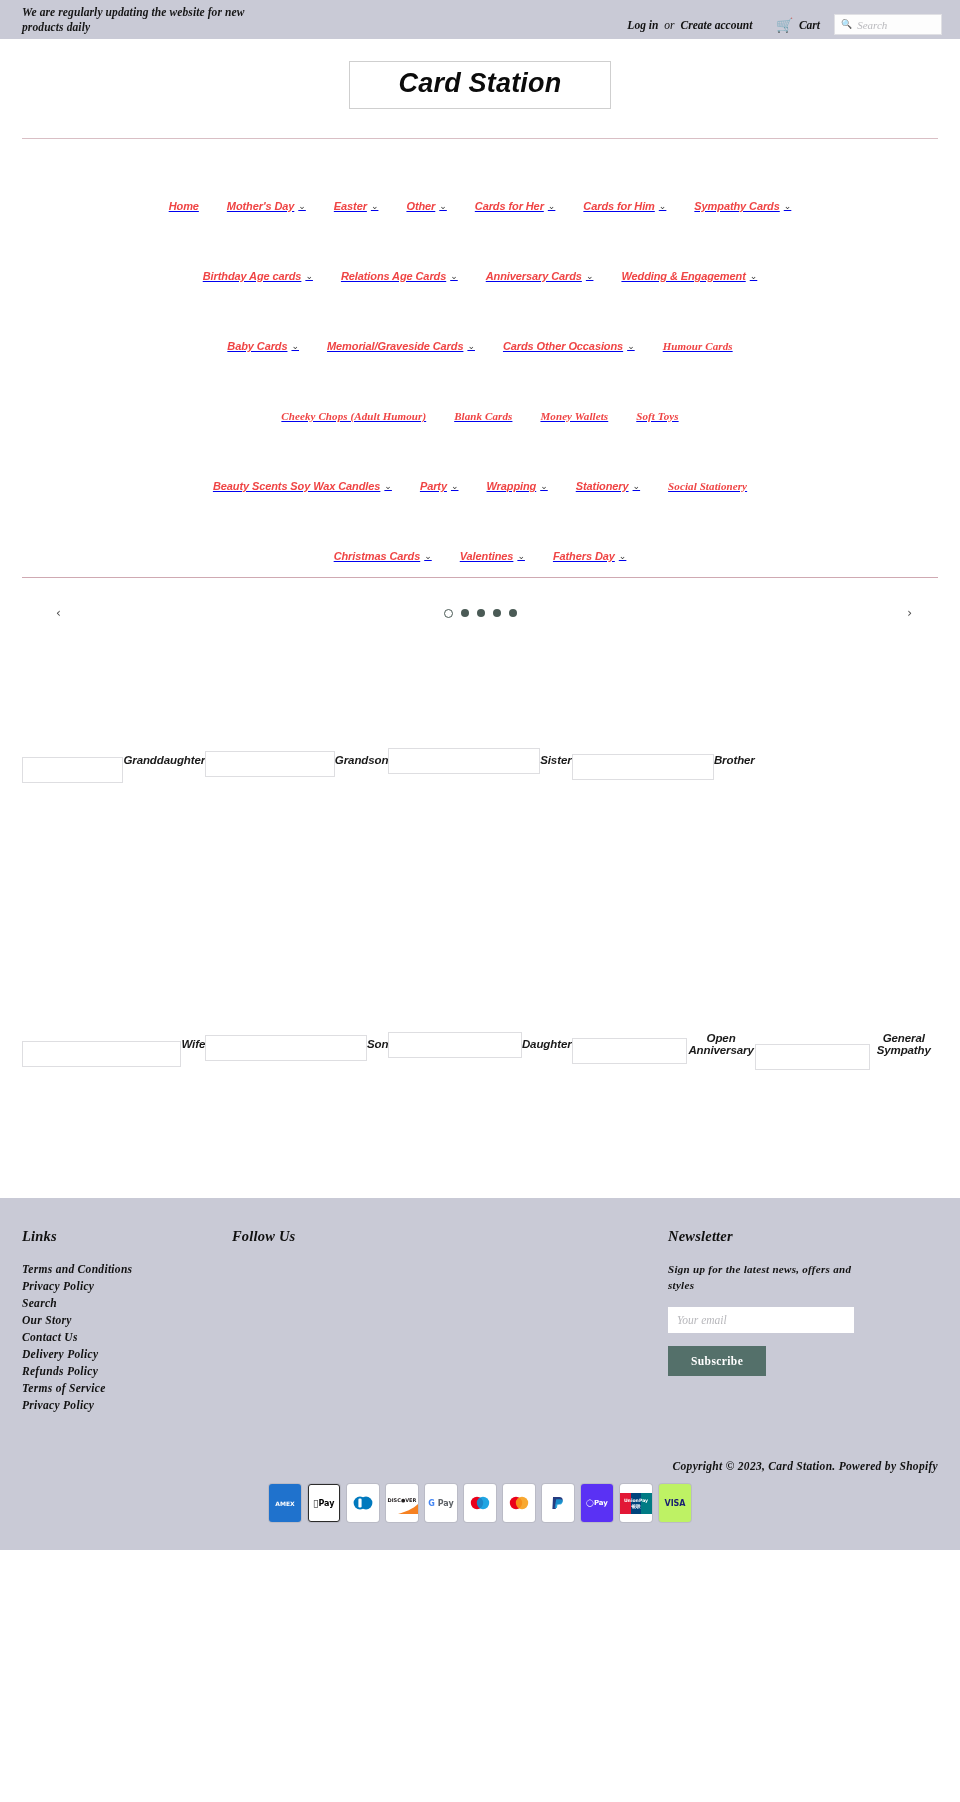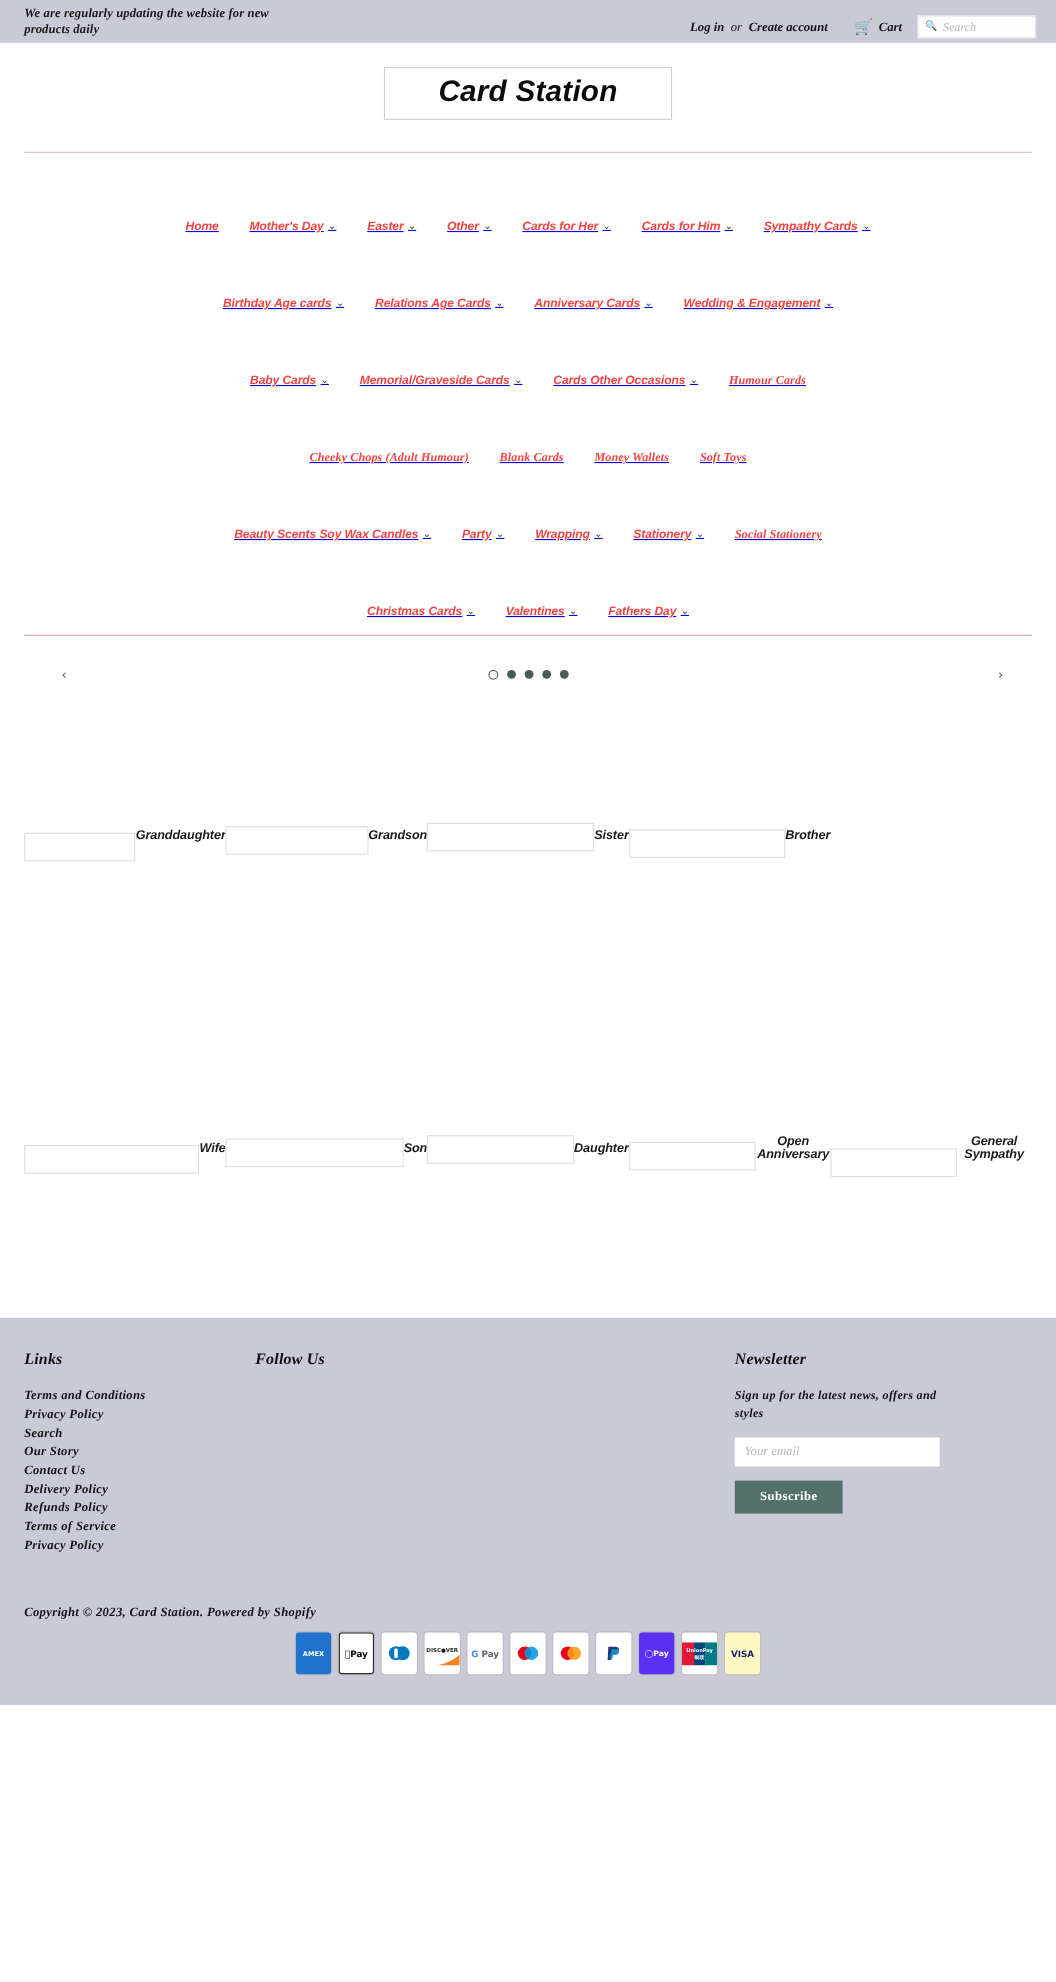--- a/index.html
+++ b/index.html
@@ -333,21 +333,21 @@
     border: 0;
     padding: 9px 23px;
     font-family: "Liberation Serif", serif;
     font-weight: bold;
     font-size: 11.5px;
     letter-spacing: .4px;
     cursor: pointer;
   }
 
   .copyright {
-    text-align: left;
+    text-align: right;
     font-family: "Liberation Serif", serif;
     font-style: italic;
     font-weight: bold;
     font-size: 11.5px;
     letter-spacing: .3px;
     color: #111;
     margin-top: 46px;
   }
   .pay-row {
     display: flex;
@@ -651,15 +651,15 @@
       <div class="pay" style="background: rgb(90, 49, 244); color: rgb(255, 255, 255); font-size: 7px;">◯Pay</div>
       <div class="pay" style="background: rgb(255, 255, 255); color: rgb(255, 255, 255);">
         <svg width="32" height="21" viewBox="0 0 32 21">
           <rect x="0" y="0" width="11" height="21" fill="#e21836"></rect>
           <rect x="11" y="0" width="10" height="21" fill="#00447c"></rect>
           <rect x="21" y="0" width="11" height="21" fill="#007b84"></rect>
           <text x="16" y="9" font-family="DejaVu Sans, sans-serif" font-size="4.6" font-weight="bold" fill="#fff" text-anchor="middle">UnionPay</text>
           <text x="16" y="15" font-family="DejaVu Sans, sans-serif" font-size="4.6" font-weight="bold" fill="#fff" text-anchor="middle">银联</text>
         </svg>
       </div>
-      <div class="pay" style="background: #fef9c3; color: rgb(26, 31, 113); font-size: 8px;">VISA</div>
+      <div class="pay" style="background: #bef264; color: rgb(26, 31, 113); font-size: 8px;">VISA</div>
     </div>
 </footer>
 
 </body></html>

